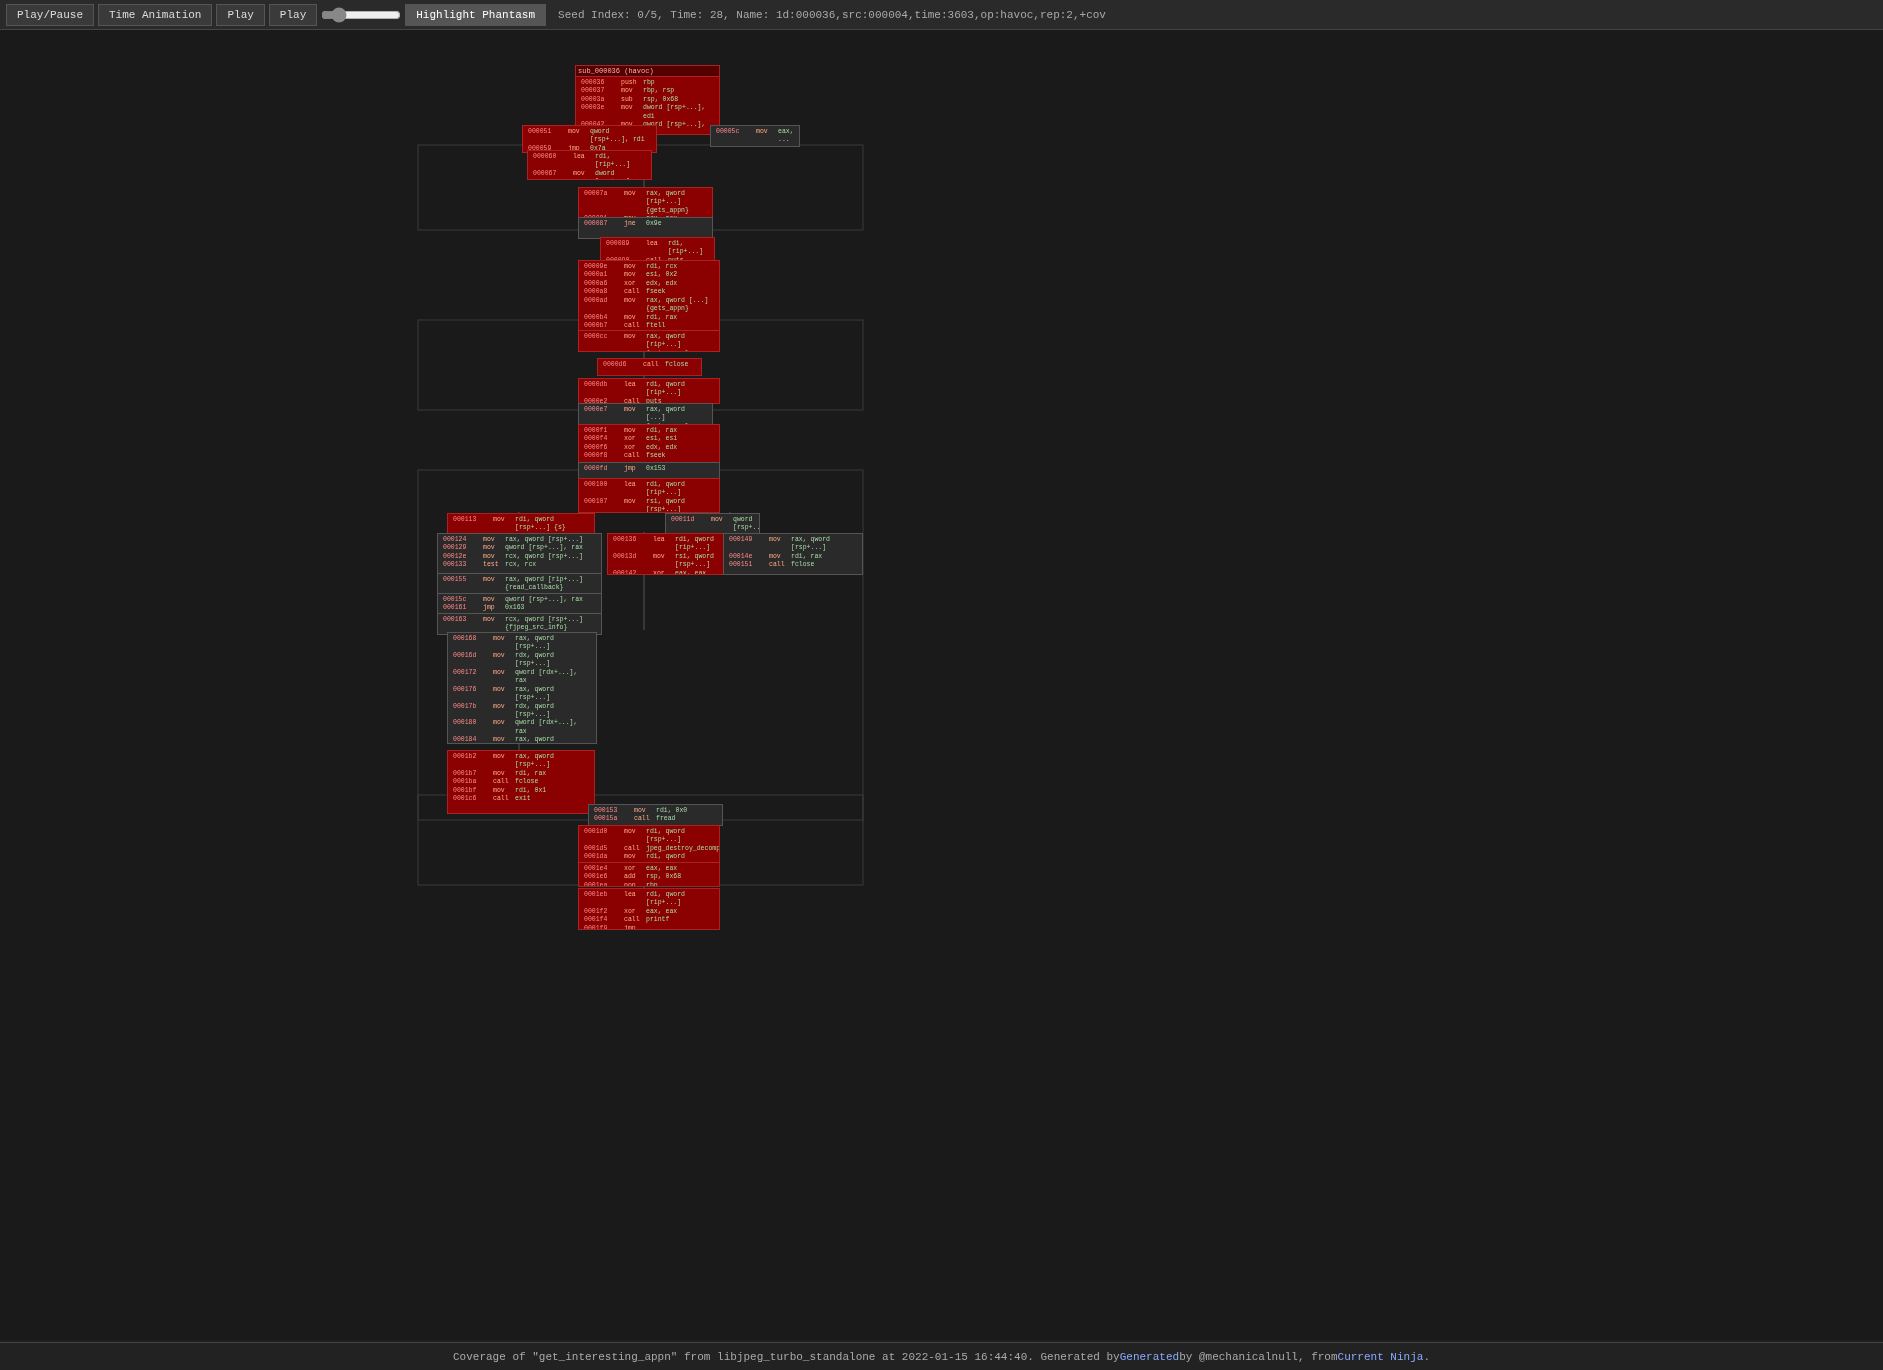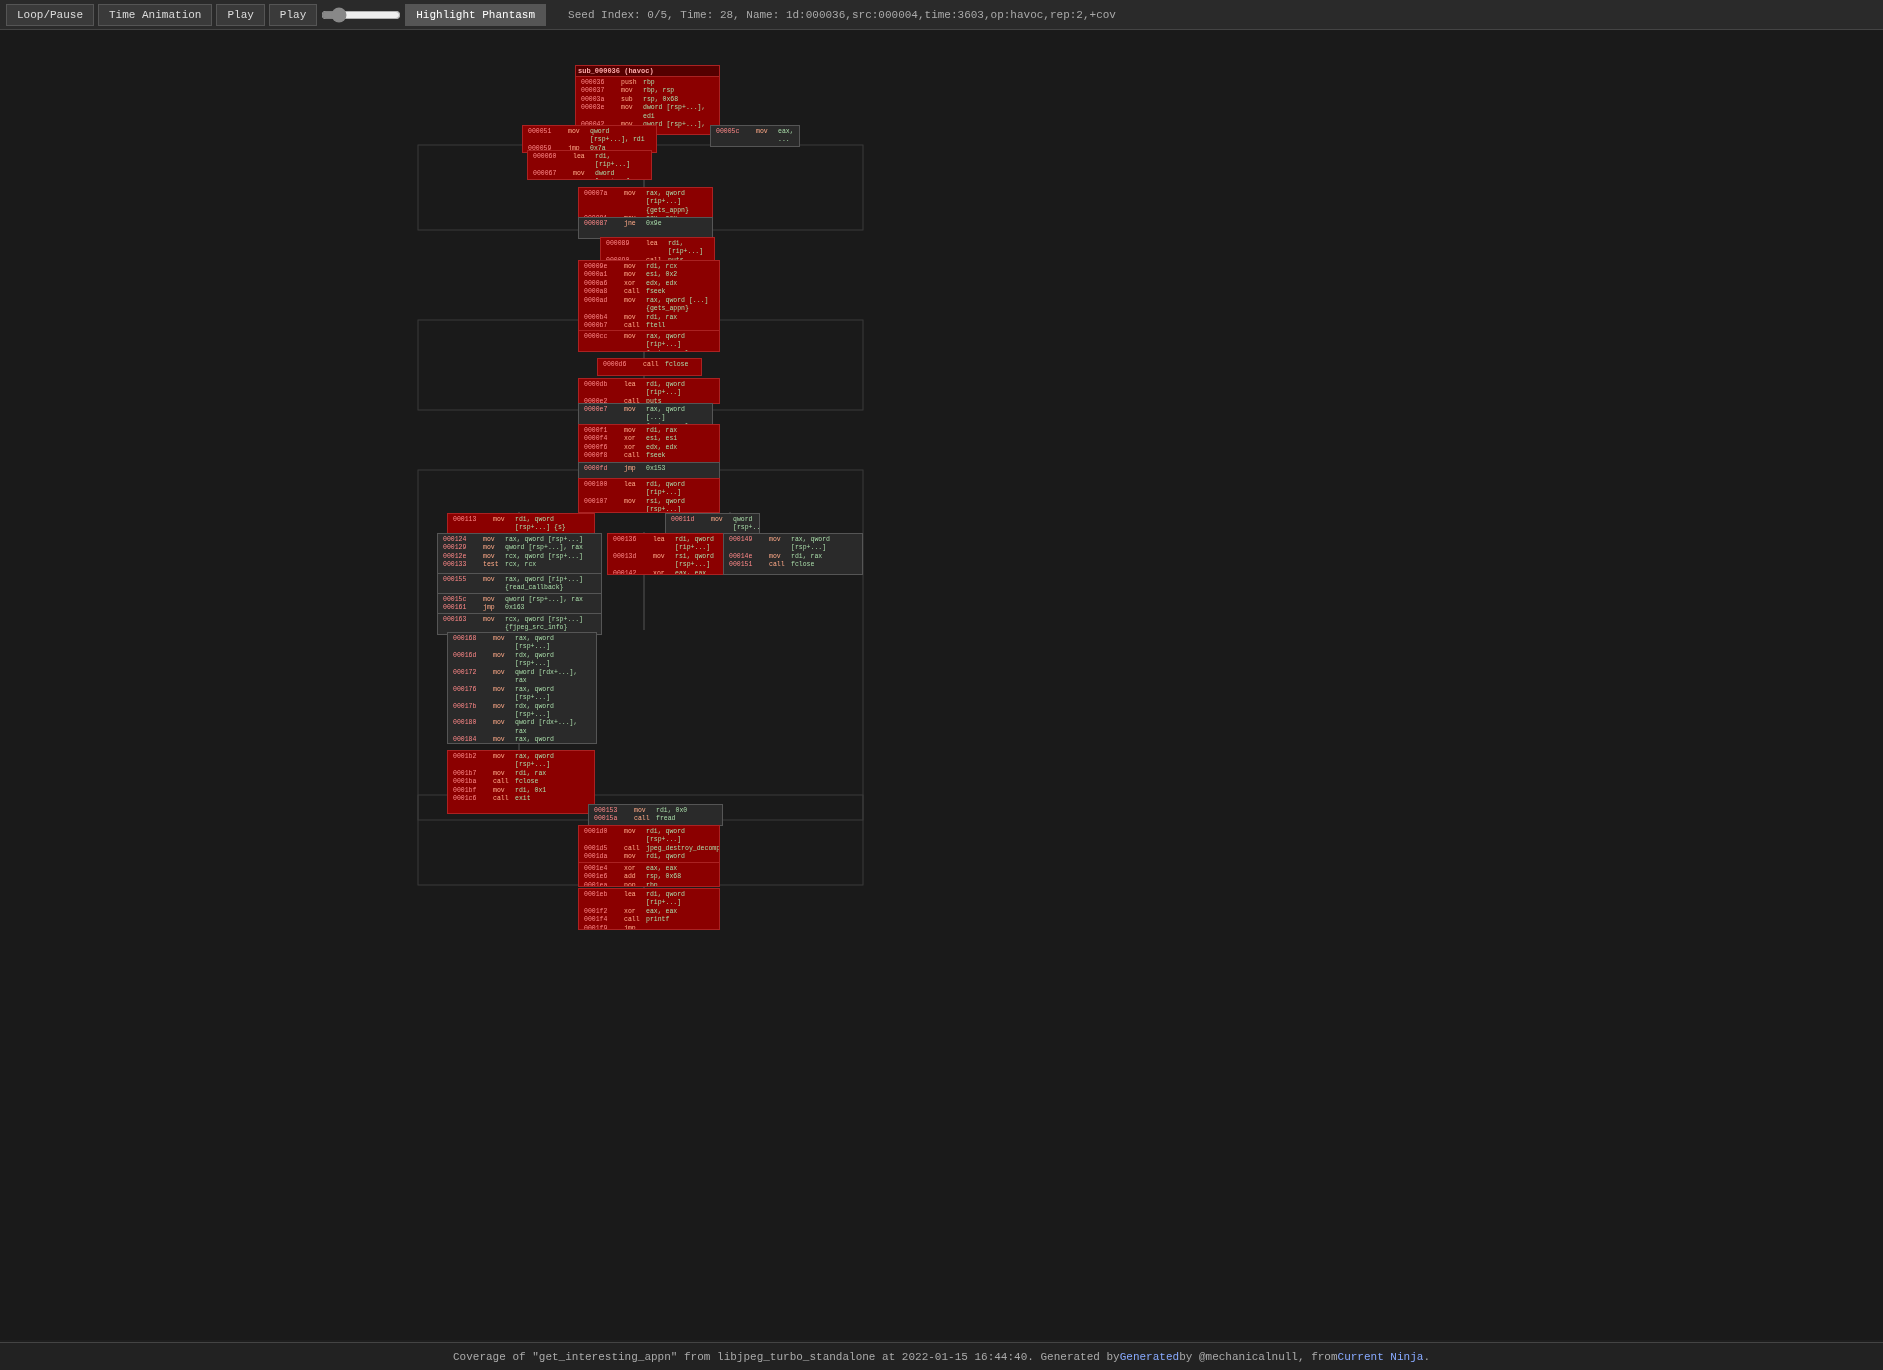--- a/index.html
+++ b/index.html
@@ -47,21 +47,21 @@
       align-items: center;
       gap: 4px;
     }
     #speed-slider {
       width: 80px;
       accent-color: #888;
     }
     #seed-info {
       color: #aaa;
       font-size: 11px;
-      margin-left: 18px;
+      margin-left: 8px;
       white-space: nowrap;
       text-align: center;
     }
 
     
     #main-canvas {
       position: absolute;
       top: 30px;
       left: 0;
       right: 0;
@@ -107,21 +107,20 @@
     }
     .node-addr { color: #ff8888; min-width: 38px; }
     .node-op { color: #ffaa88; min-width: 20px; }
     .node-args { color: #aaddaa; }
     .node-title {
       background: #550000;
       color: #ffaaaa;
       font-size: 7px;
       padding: 1px 2px;
       border-bottom: 1px solid #aa2222;
-      font-weight: bold;
     }
 
     
     #connections-svg {
       position: absolute;
       top: 0;
       left: 0;
       width: 100%;
       height: 100%;
       pointer-events: none;
@@ -149,21 +148,21 @@
     }
     #status-bar a {
       color: #88aaff;
       text-decoration: none;
     }
   </style>
 </head>
 <body>
 
 <div id="toolbar">
-  <button class="toolbar-btn">Loop/Pause</button>
+  <button class="toolbar-btn">Play/Pause</button>
   <button class="toolbar-btn">Time Animation</button>
   <button class="toolbar-btn">Play</button>
   <button class="toolbar-btn">Play</button>
   <div id="slider-container">
     <input type="range" id="speed-slider" min="0" max="100" value="15" style="">
   </div>
   <button class="toolbar-btn active">Highlight Phantasm</button>
   <span id="seed-info">Seed Index: 0/5, Time: 28, Name: 1d:000036,src:000004,time:3603,op:havoc,rep:2,+cov</span>
 </div>
 

